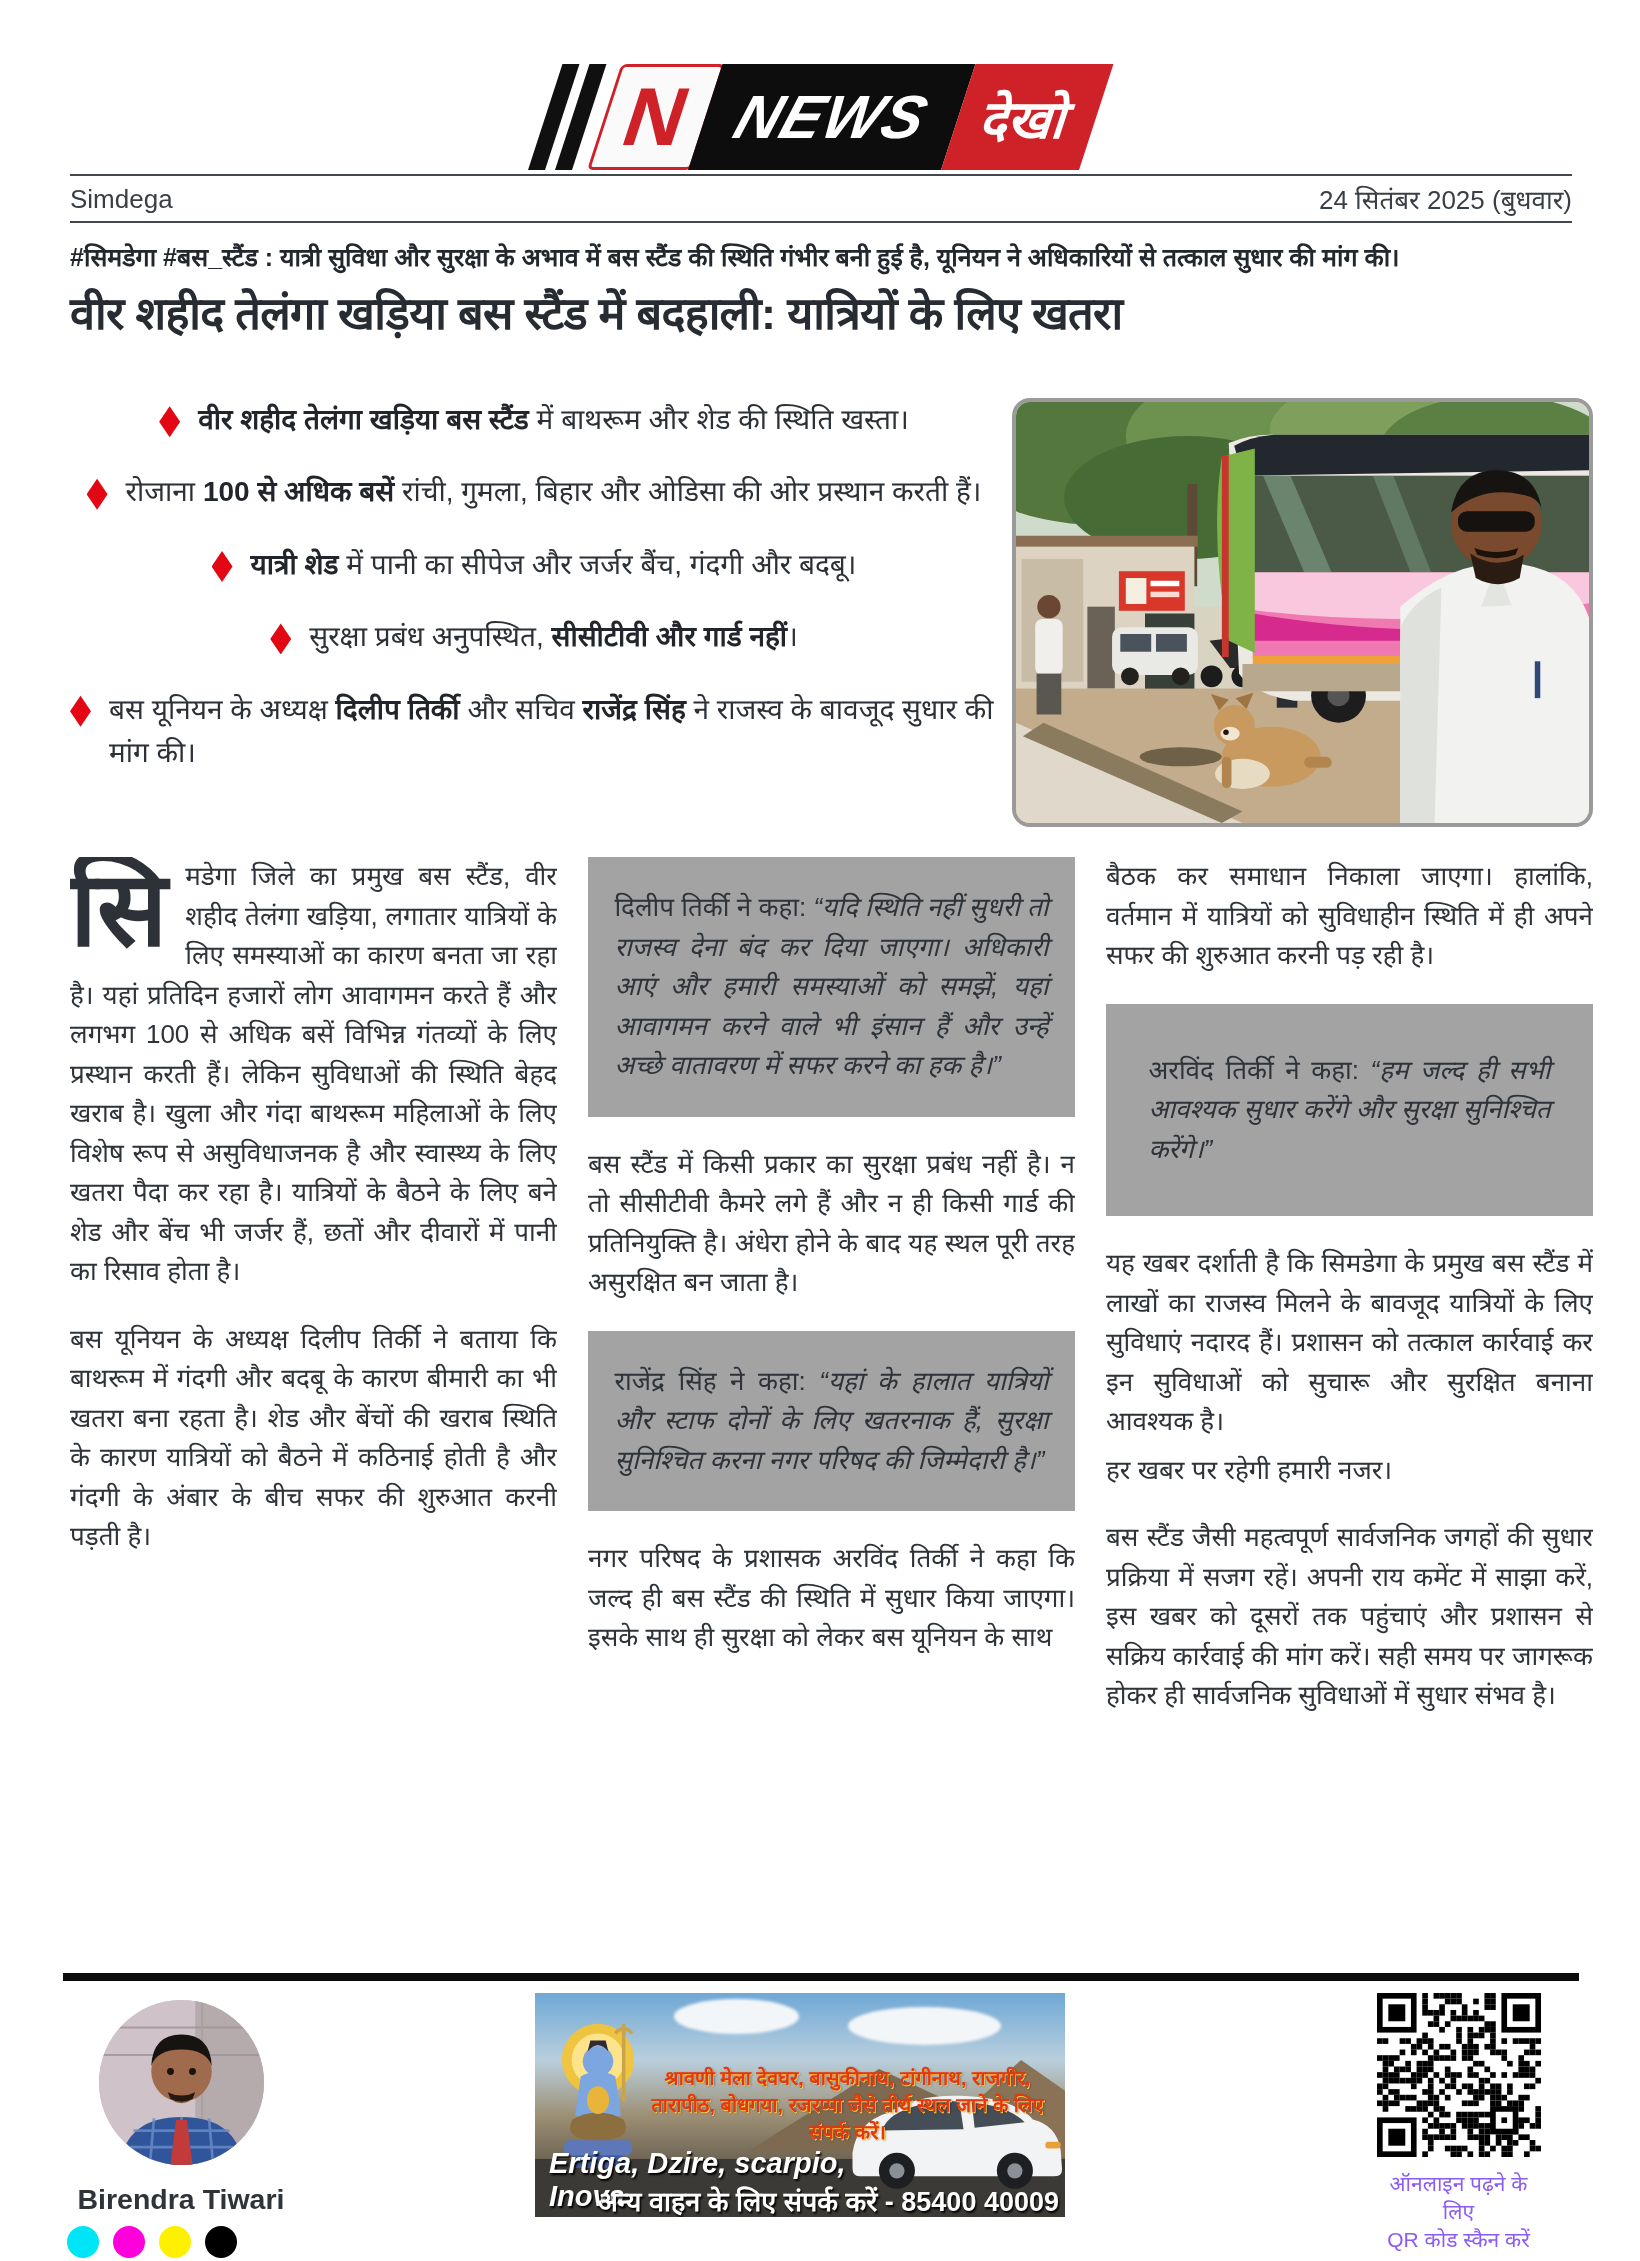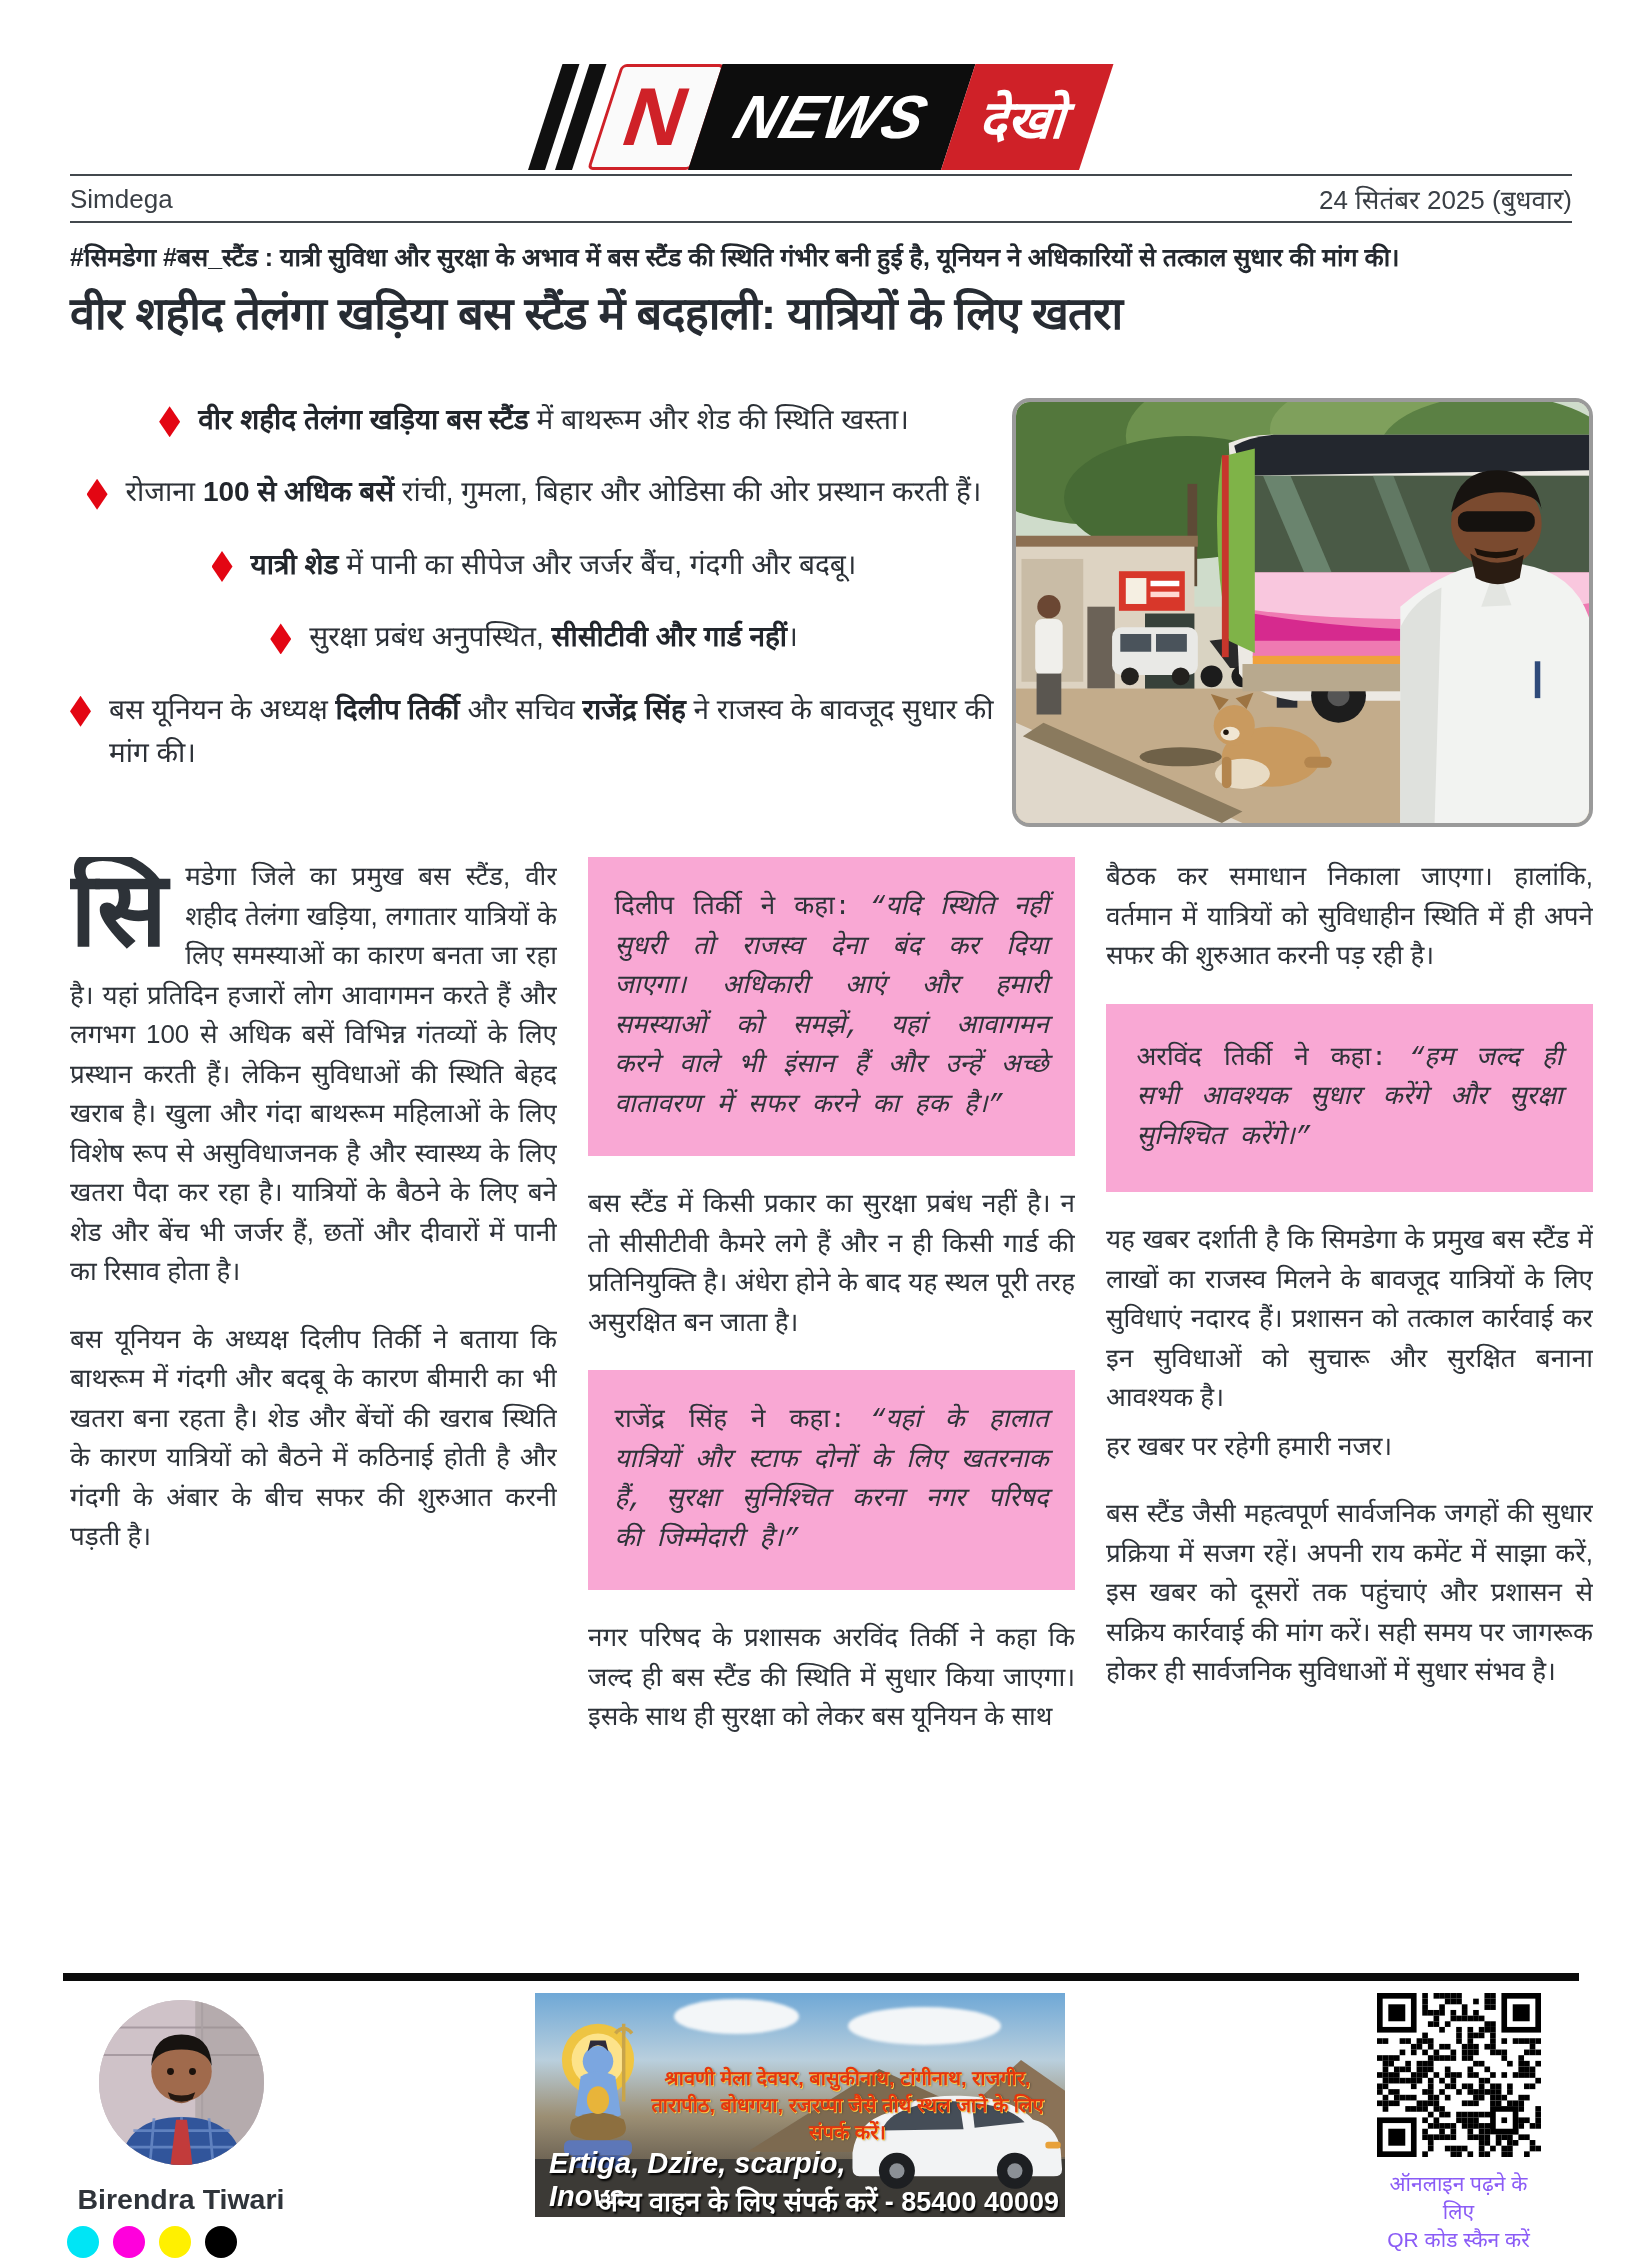--- a/index.html
+++ b/index.html
@@ -40,21 +40,21 @@
   .photo-frame { position:absolute; top:398px; left:1012px; width:581px; height:429px;
                  border:4.9px solid #9a9a9a; border-radius:18px; overflow:hidden; background:#cfd8cf; }
   .photo-frame svg { display:block; width:100%; height:100%; }
 
   
   .col { position:absolute; top:857px; width:487px; height:1099px; overflow:hidden;
          font-size:26px; line-height:1.52; text-align:justify; color:#2e3339; }
   .col-1 { left:70px; } .col-2 { left:588px; } .col-3 { left:1106px; }
   .col p { margin-bottom:28px; }
   .dropcap { float:left; font-size:104px; line-height:0.8; font-weight:bold; padding:11px 18px 0 0; color:#2d3238; }
-  .quote-box { background:#f9a8d4; padding:31px 26.4px; margin-bottom:28px;font-family:Liberation Mono, monospace; }
+  .quote-box { background:#a3a3a3; padding:31px 26.4px; margin-bottom:28px; }
   .quote-box .q { font-style:italic; }
 
   
   .footer-rule { position:absolute; top:1973px; left:63px; width:1516px; height:7.6px; background:#0b0b0b; }
   .author { position:absolute; left:35px; top:2000px; width:292px; text-align:center; }
   .avatar { width:165px; height:165px; border-radius:50%; overflow:hidden; margin:0 auto; background:#c9bfc4; }
   .avatar svg { display:block; width:100%; height:100%; }
   .author-name { margin-top:18px; font-size:28.5px; font-weight:bold; color:#2f343a; }
   .cmyk { position:absolute; left:67px; top:2226px; display:flex; gap:14px; }
   .dot { width:32px; height:32px; border-radius:50%; }
@@ -246,21 +246,21 @@
     <p>बस स्टैंड में किसी प्रकार का सुरक्षा प्रबंध नहीं है। न तो सीसीटीवी कैमरे लगे हैं और न ही किसी गार्ड की प्रतिनियुक्ति है। अंधेरा होने के बाद यह स्थल पूरी तरह असुरक्षित बन जाता है।</p>
     <div class="quote-box">
       <p style="margin:0"><span>राजेंद्र सिंह ने कहा: </span><span class="q">“यहां के हालात यात्रियों और स्टाफ दोनों के लिए खतरनाक हैं, सुरक्षा सुनिश्चित करना नगर परिषद की जिम्मेदारी है।”</span></p>
     </div>
     <p>नगर परिषद के प्रशासक अरविंद तिर्की ने कहा कि जल्द ही बस स्टैंड की स्थिति में सुधार किया जाएगा। इसके साथ ही सुरक्षा को लेकर बस यूनियन के साथ</p>
   </div>
 
   <div class="col col-3">
     <p>बैठक कर समाधान निकाला जाएगा। हालांकि, वर्तमान में यात्रियों को सुविधाहीन स्थिति में ही अपने सफर की शुरुआत करनी पड़ रही है।</p>
     <div class="quote-box">
-      <p style="margin:4px"><span>अरविंद तिर्की ने कहा: </span><span class="q">“हम जल्द ही सभी आवश्यक सुधार करेंगे और सुरक्षा सुनिश्चित करेंगे।”</span></p>
+      <p style="margin:16px"><span>अरविंद तिर्की ने कहा: </span><span class="q">“हम जल्द ही सभी आवश्यक सुधार करेंगे और सुरक्षा सुनिश्चित करेंगे।”</span></p>
     </div>
     <p style="margin-bottom:9px">यह खबर दर्शाती है कि सिमडेगा के प्रमुख बस स्टैंड में लाखों का राजस्व मिलने के बावजूद यात्रियों के लिए सुविधाएं नदारद हैं। प्रशासन को तत्काल कार्रवाई कर इन सुविधाओं को सुचारू और सुरक्षित बनाना आवश्यक है।</p>
     <p>हर खबर पर रहेगी हमारी नजर।</p>
     <p>बस स्टैंड जैसी महत्वपूर्ण सार्वजनिक जगहों की सुधार प्रक्रिया में सजग रहें। अपनी राय कमेंट में साझा करें, इस खबर को दूसरों तक पहुंचाएं और प्रशासन से सक्रिय कार्रवाई की मांग करें। सही समय पर जागरूक होकर ही सार्वजनिक सुविधाओं में सुधार संभव है।</p>
   </div>
 
   <div class="footer-rule"></div>
 
   <div class="author">
     <div class="avatar">

